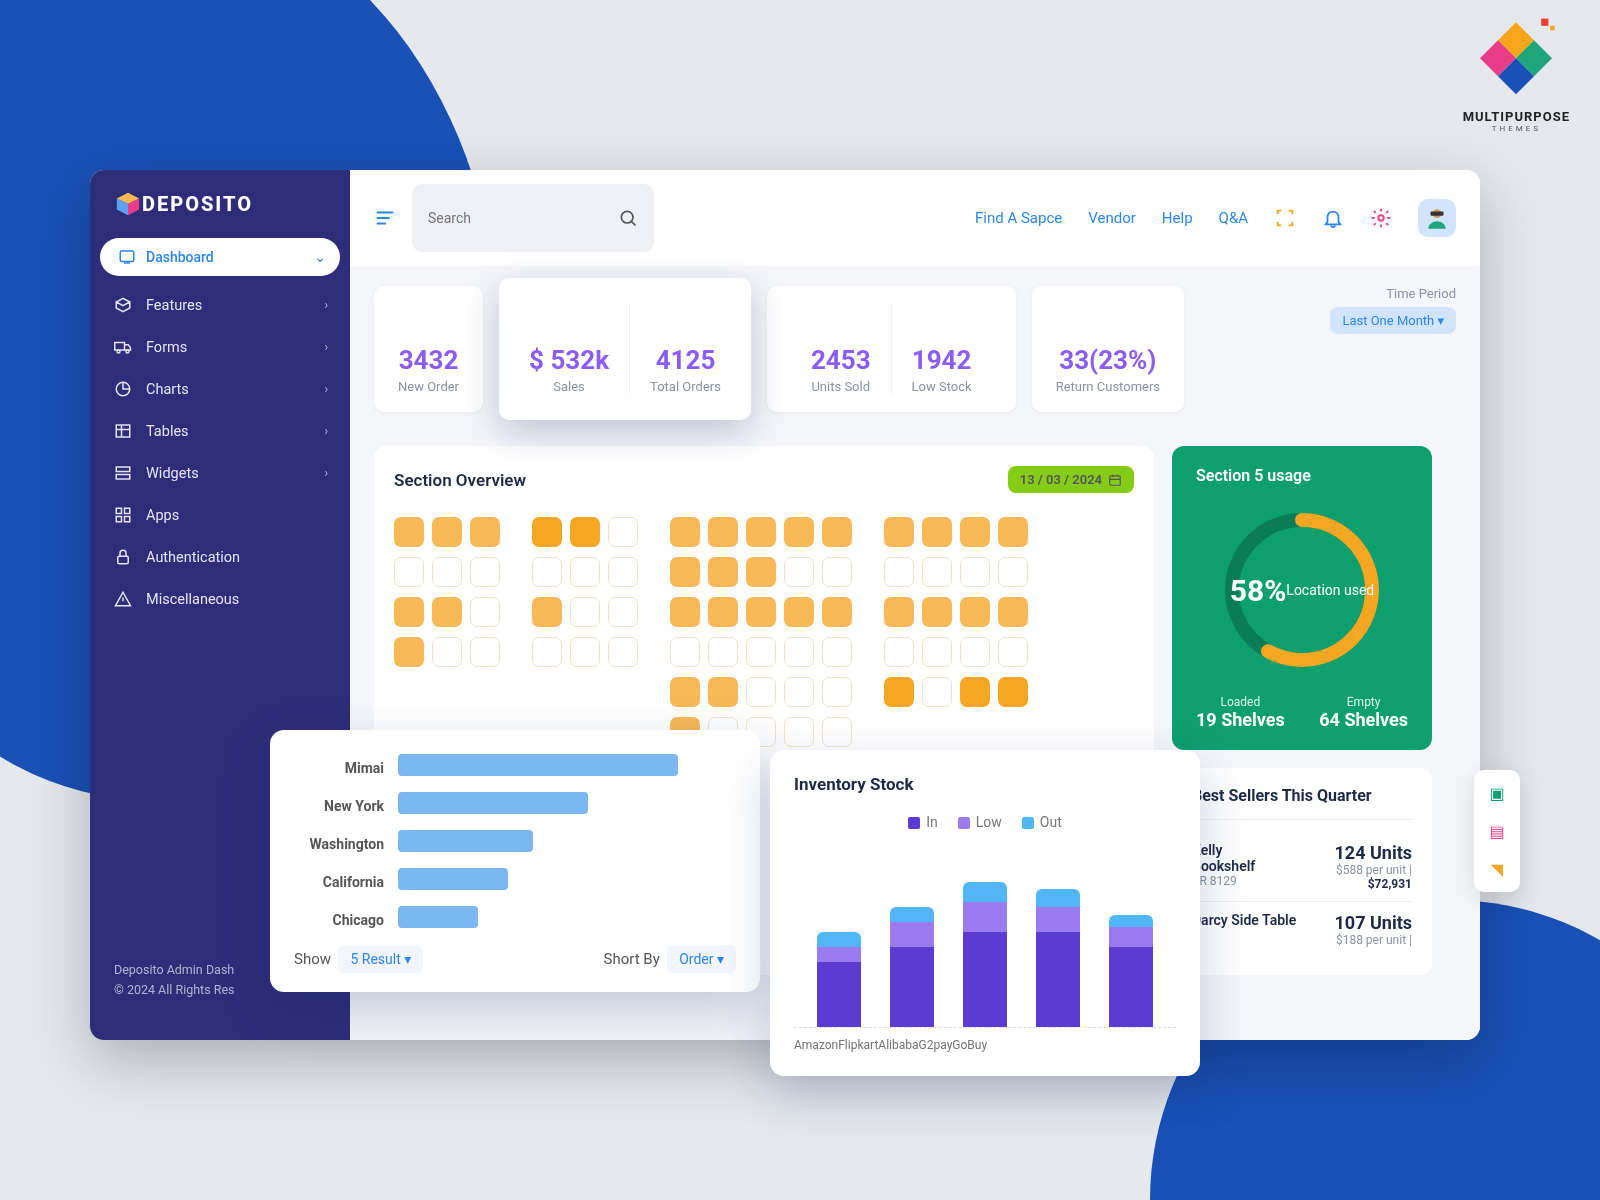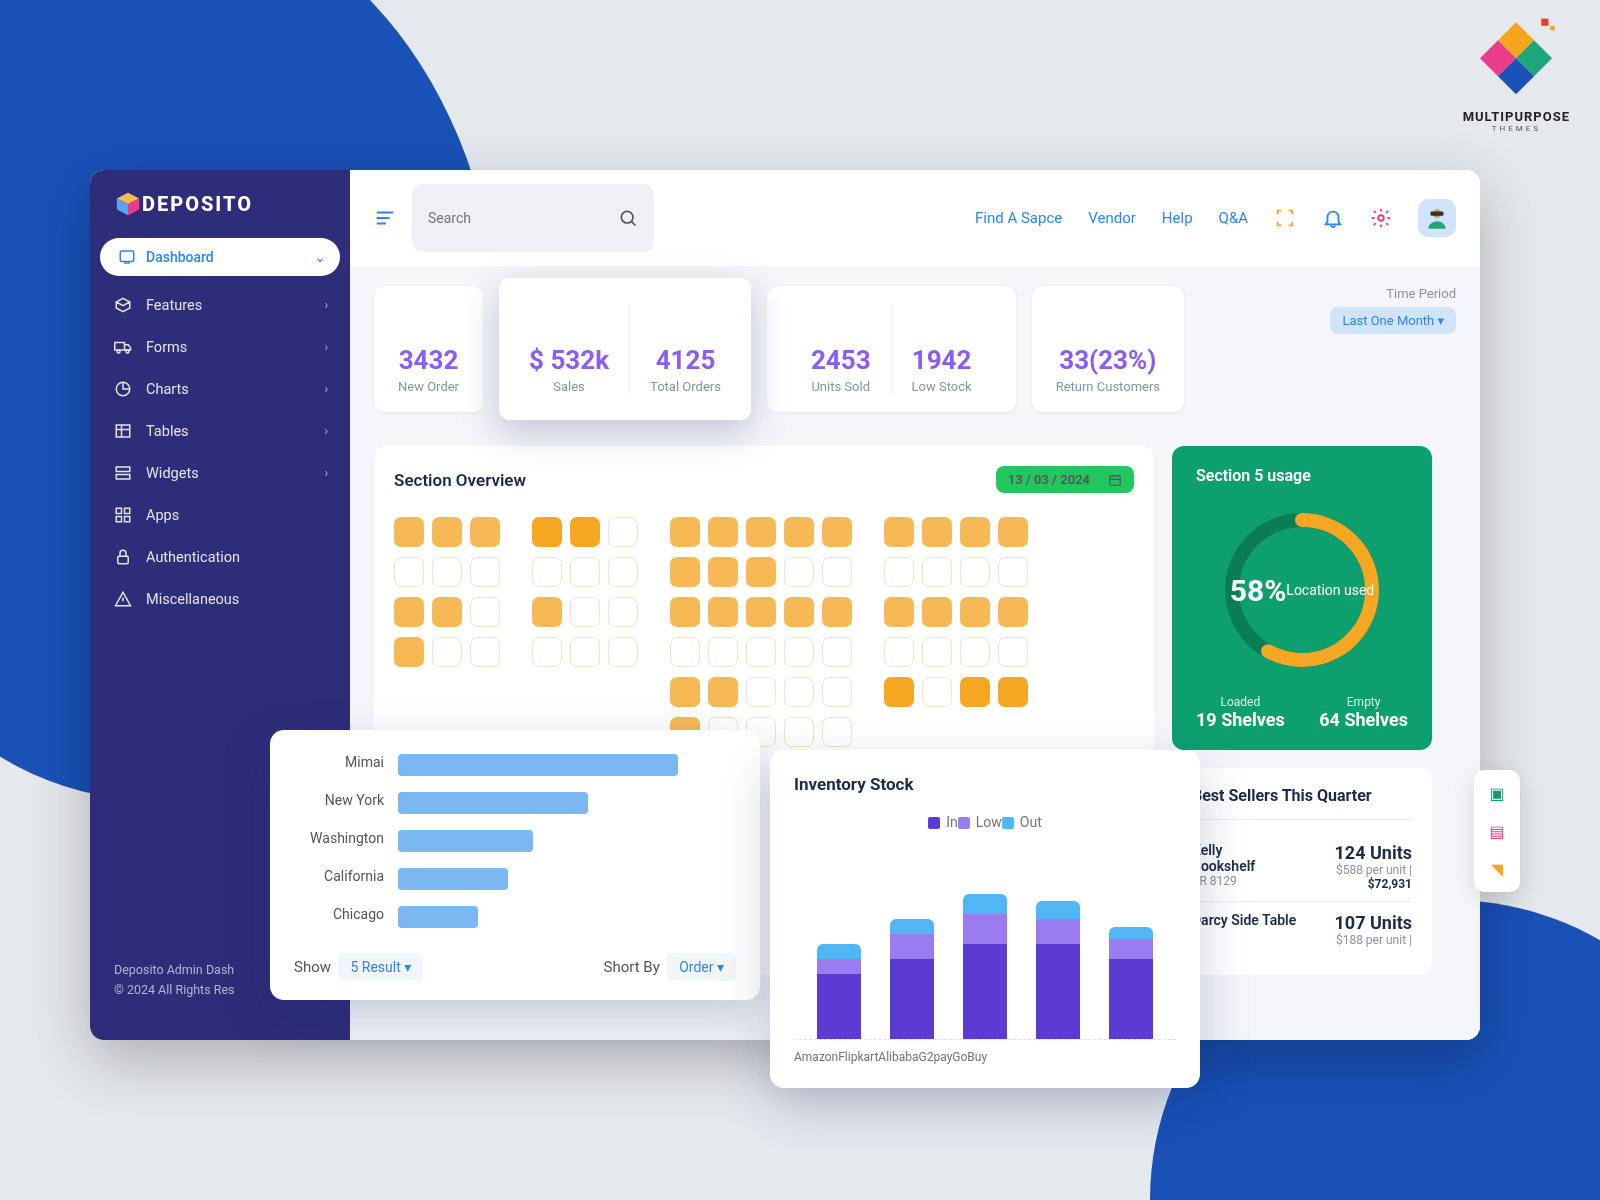--- a/index.html
+++ b/index.html
@@ -53,21 +53,21 @@
 .stat-twin .half { padding: 0 20px; }
 .stat-twin .half:first-child { border-right: 1px solid #eee; }
 .stat-card.raised { box-shadow: 0 12px 36px rgba(30,50,100,.25); padding: 26px 10px; transform: translateY(-8px); }
 .time-period { margin-left: auto; text-align: right; }
 .time-period .tp-lbl { font-size: 13px; color: #8a92a6; margin-bottom: 6px; }
 .time-period .tp-pill { background: #d2e4fb; color: #2c86f0; padding: 6px 12px; border-radius: 8px; font-size: 13px; }
 
 .content-row { display: flex; gap: 18px; padding: 18px 24px; }
 .panel { background: #fff; border-radius: 12px; padding: 20px; }
 .panel-title { font-size: 17px; font-weight: 600; color: #1c2a4a; display: flex; align-items: center; justify-content: space-between; }
-.date-pill { background: #22c55e; padding: 6px 12px; border-radius: 8px; font-size: 13px; color: #555; display: flex; align-items: center; gap: 18px; }
+.date-pill { background: #84cc16; padding: 6px 12px; border-radius: 8px; font-size: 13px; color: #555; display: flex; align-items: center; gap: 6px; }
 
 .overview-grid { display: flex; gap: 32px; margin-top: 24px; }
 .grid-group { display: flex; flex-direction: column; gap: 10px; }
 .grid-group .grow { display: flex; gap: 8px; }
 .cell { width: 30px; height: 30px; background: #f7b955; border-radius: 7px; }
 .cell.solid { background: #f5a623; }
 .cell.empty { background: #fff; border: 1.5px solid #f0e3c8; }
 
 .usage-card { background: #0e9f6e; color: #fff; border-radius: 12px; padding: 20px 24px; width: 260px; }
 .usage-card .title { font-size: 16px; font-weight: 600; }
@@ -85,30 +85,30 @@
 .bs-row { display: flex; justify-content: space-between; gap: 12px; padding: 10px 0; }
 .bs-name { font-size: 14px; font-weight: 600; color: #1c2a4a; }
 .bs-code { font-size: 12px; color: #8a92a6; }
 .bs-units { font-size: 18px; font-weight: 700; color: #1c2a4a; }
 .bs-price { font-size: 12px; color: #8a92a6; }
 
 
 .float-card { position: absolute; background: #fff; border-radius: 14px; box-shadow: 0 18px 50px rgba(20,40,100,.22); padding: 24px; }
 .top-cities { left: 270px; top: 730px; width: 490px; }
 .top-cities .title { font-size: 19px; font-weight: 700; color: #1c2a4a; margin-bottom: 28px; }
-.city-row { display: flex; align-items: flex-start; gap: 14px; margin-bottom: 16px; }
+.city-row { display: flex; align-items: flex-end; gap: 14px; margin-bottom: 16px; font-weight: bold; }
 .city-row .lbl { width: 90px; text-align: right; font-size: 14px; color: #555; }
 .city-row .bar { height: 22px; background: #7bb7f0; border-radius: 4px; }
-.tc-footer { margin-top: 30px; display: flex; justify-content: space-between; align-items: center; color: #555; font-size: 15px; }
+.tc-footer { margin-top: 22px; display: flex; justify-content: space-between; align-items: center; color: #555; font-size: 15px; }
 .tc-footer .sel { color: #2c86f0; background: #f2f5fb; padding: 6px 12px; border-radius: 6px; font-size: 14px; }
 
 
 .inventory { left: 770px; top: 750px; width: 430px; }
 .inventory .title { font-size: 17px; font-weight: 700; color: #1c2a4a; margin-bottom: 20px; }
-.legend { display: flex; justify-content: center; font-size: 14px; color: #777; margin-bottom: 20px; align-items: flex-end; }
+.legend { display: flex; justify-content: center; gap: 20px; font-size: 14px; color: #777; margin-bottom: 8px; align-items: flex-end; }
 .legend span::before { content:""; display:inline-block; width:12px; height:12px; border-radius:2px; margin-right:6px; vertical-align:middle; }
 .lg-in::before { background:#5b3bd1; }
 .lg-low::before { background:#9b7bf0; }
 .lg-out::before { background:#52b6f5; }
 .bars { display:flex; align-items:flex-end; justify-content:space-around; height:190px; border-bottom:1px dashed #ddd; padding:0 8px; }
 .bar-col { width: 44px; display:flex; flex-direction:column; }
 .seg { width:100%; }
 .seg.out { background:#52b6f5; border-radius:6px 6px 0 0; }
 .seg.low { background:#9b7bf0; }
 .seg.in  { background:#5b3bd1; }

